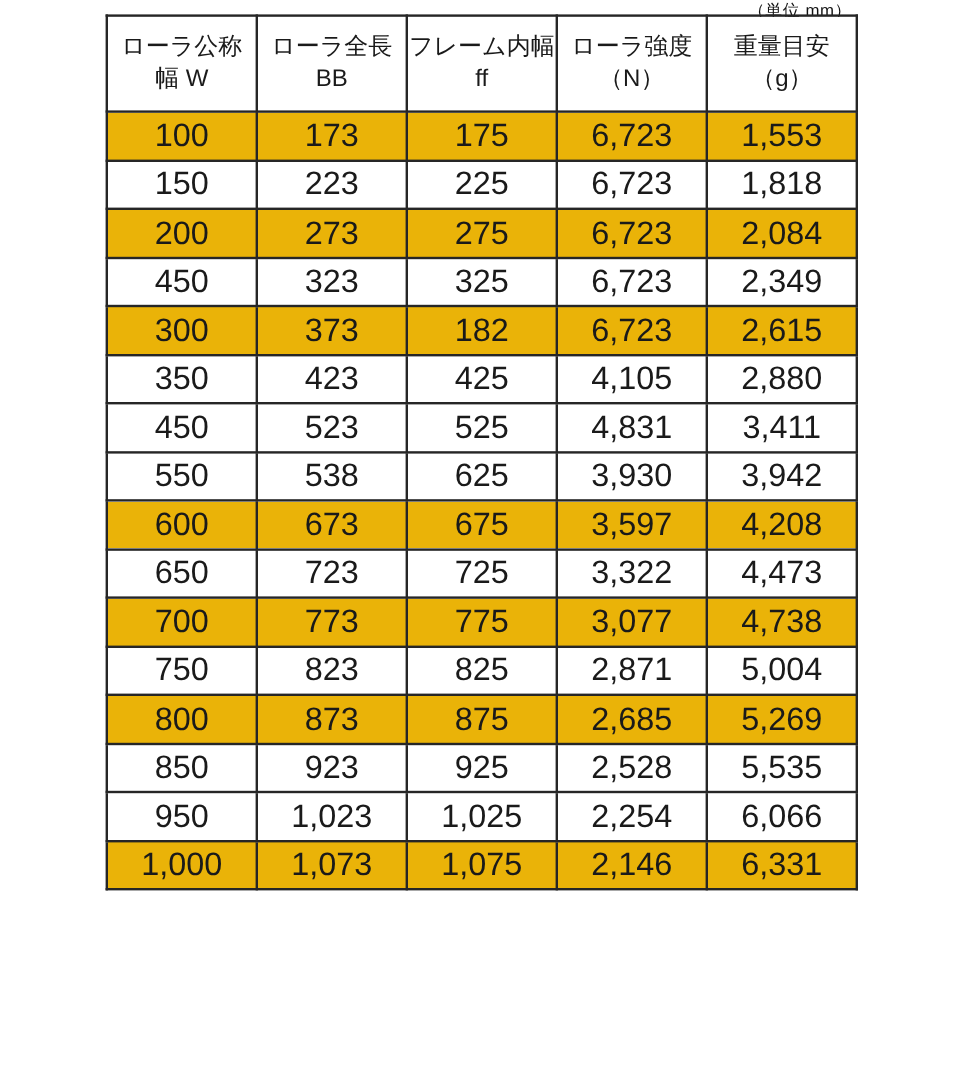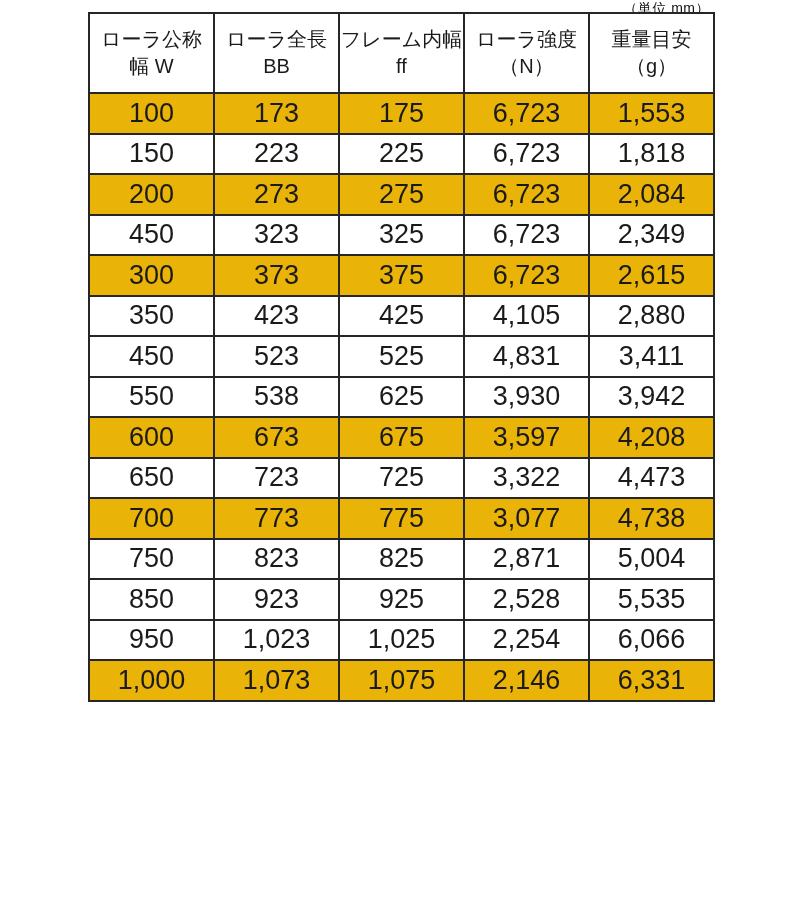--- a/index.html
+++ b/index.html
@@ -118,21 +118,21 @@
         <tr>
           <td>450</td>
           <td>323</td>
           <td>325</td>
           <td>6,723</td>
           <td>2,349</td>
         </tr>
         <tr class="shaded">
           <td>300</td>
           <td>373</td>
-          <td>375</td>
+          <td>182</td>
           <td>6,723</td>
           <td>2,615</td>
         </tr>
         <tr>
           <td>350</td>
           <td>423</td>
           <td>425</td>
           <td>4,105</td>
           <td>2,880</td>
         </tr>
@@ -171,20 +171,27 @@
           <td>3,077</td>
           <td>4,738</td>
         </tr>
         <tr>
           <td>750</td>
           <td>823</td>
           <td>825</td>
           <td>2,871</td>
           <td>5,004</td>
         </tr>
+        <tr class="shaded">
+          <td>800</td>
+          <td>873</td>
+          <td>875</td>
+          <td>2,685</td>
+          <td>5,269</td>
+        </tr>
         <tr>
           <td>850</td>
           <td>923</td>
           <td>925</td>
           <td>2,528</td>
           <td>5,535</td>
         </tr>
         <tr>
           <td>950</td>
           <td>1,023</td>

